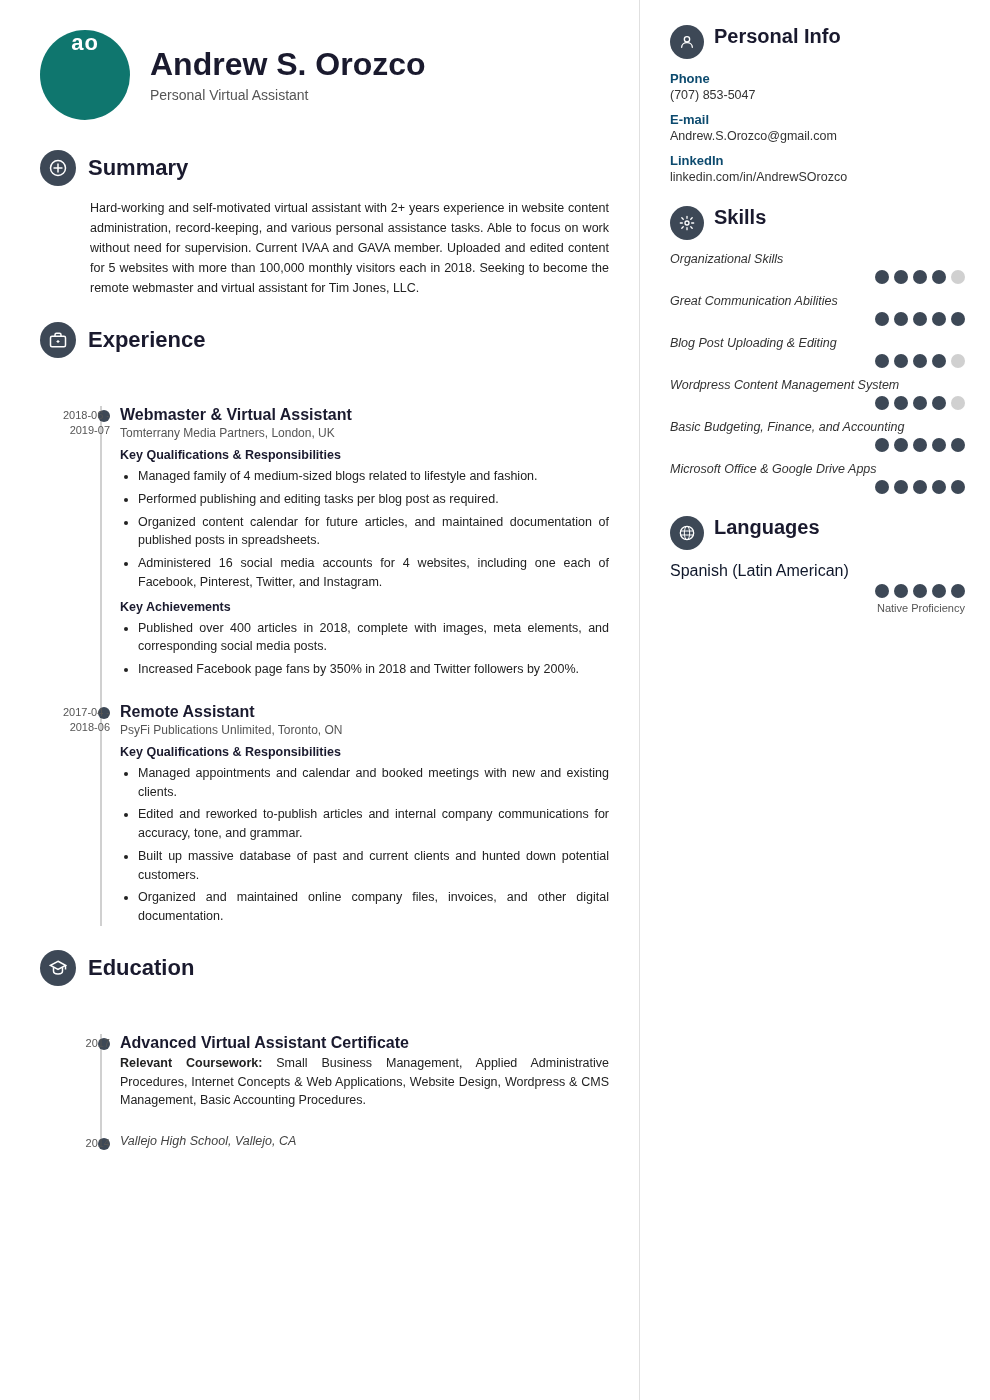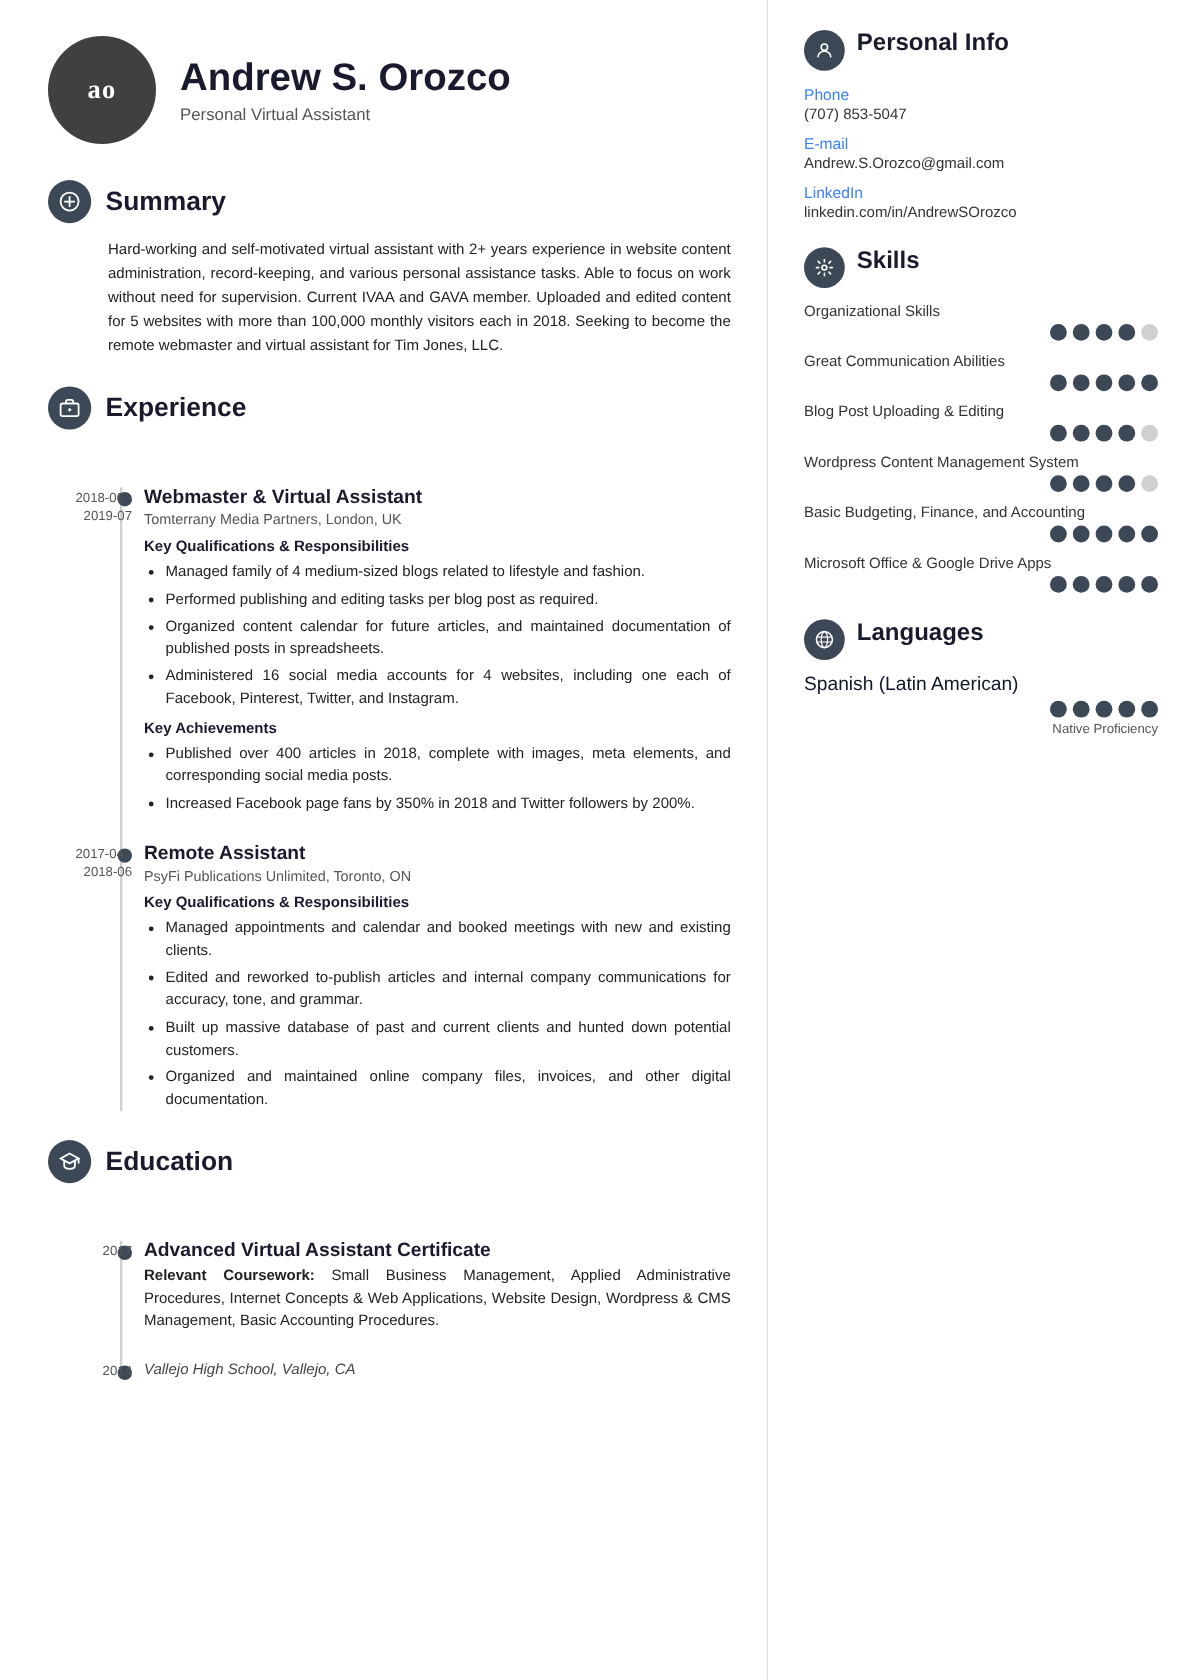--- a/index.html
+++ b/index.html
@@ -32,31 +32,29 @@
     
     .header {
       display: flex;
       align-items: center;
       margin-bottom: 30px;
     }
     .avatar-circle {
       width: 90px;
       height: 90px;
       border-radius: 50%;
-      background: #404040;
-      display: flex;
-      align-items: center;
+      background: #0f766e;
+      display: flex;
       justify-content: center;
       color: #fff;
       font-size: 22px;
       font-weight: bold;
       letter-spacing: 1px;
       flex-shrink: 0;
       margin-right: 20px;
-      font-family: Liberation Serif, serif;
     }
     .header-text h1 {
       font-size: 32px;
       font-weight: bold;
       color: #1a1a2e;
       line-height: 1.1;
     }
     .header-text .subtitle {
       font-size: 14px;
       color: #555;
@@ -209,39 +207,40 @@
       font-size: 15px;
       margin-right: 10px;
       flex-shrink: 0;
     }
     .right-section-title {
       font-size: 20px;
       font-weight: bold;
       color: #1a1a2e;
     }
     .info-label {
-      font-weight: normal;
+      font-weight: bold;
       font-size: 13px;
-      color: #3b82f6;
+      color: #0c4a6e;
       margin-bottom: 2px;
     }
     .info-value {
       font-size: 12.5px;
       color: #333;
       margin-bottom: 10px;
     }
 
     
     .skill-item {
       margin-bottom: 10px;
     }
     .skill-name {
       font-size: 12.5px;
       color: #333;
       margin-bottom: 4px;
+      font-style: italic;
     }
     .skill-dots {
       display: flex;
       justify-content: flex-end;
       gap: 5px;
     }
     .dot {
       width: 14px;
       height: 14px;
       border-radius: 50%;

